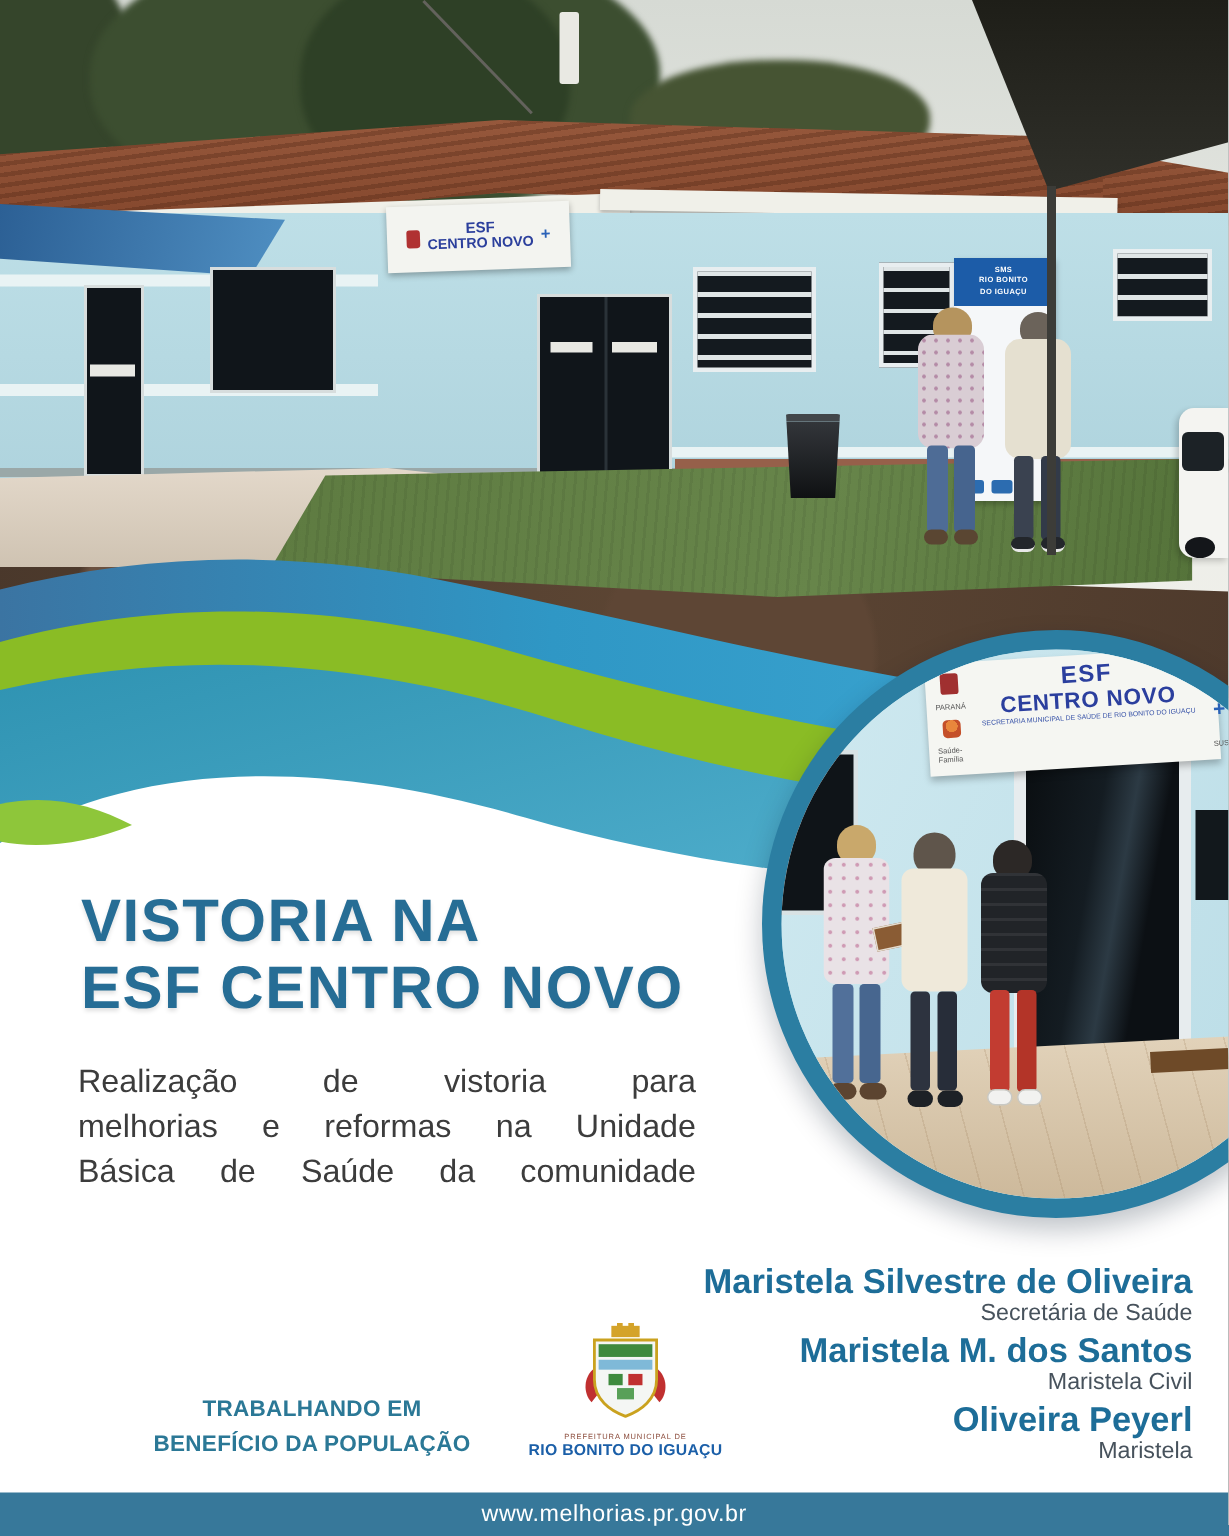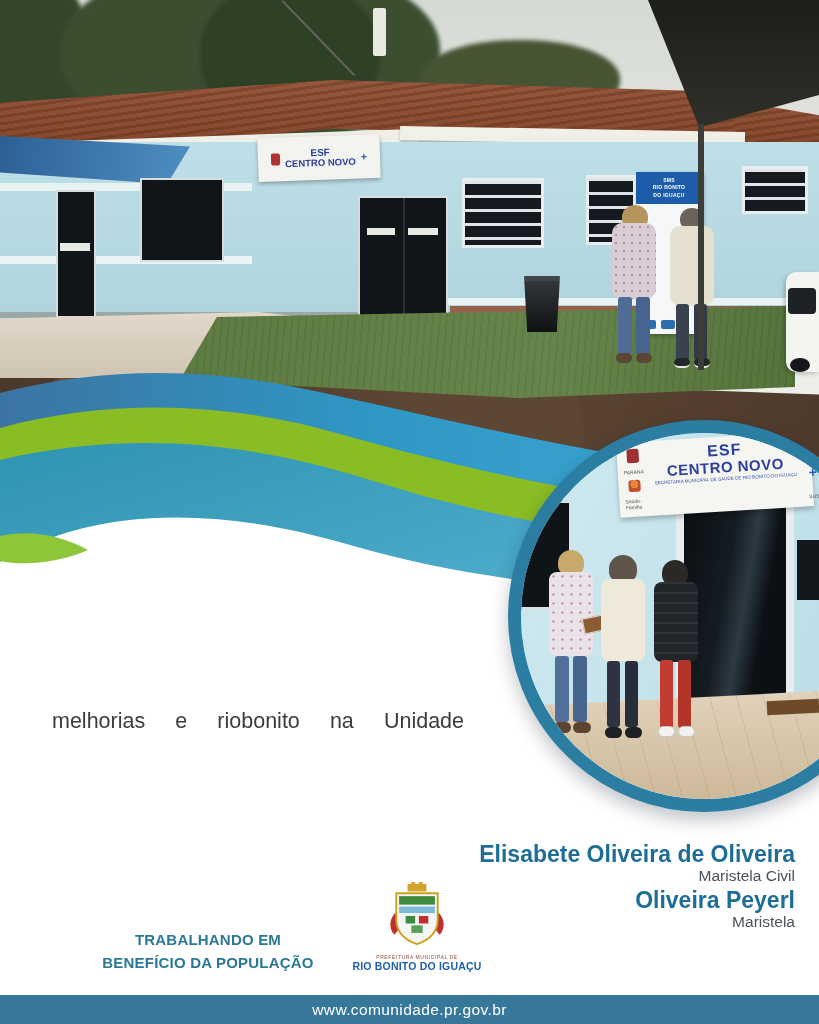--- a/index.html
+++ b/index.html
@@ -271,30 +271,38 @@
         <div class="fig-torso" style="left:6px;top:22px;width:44px;height:80px;
             background:repeating-linear-gradient(rgba(255,255,255,.07) 0 2px,rgba(0,0,0,0) 2px 10px),#212428;"></div>
         <div class="leg" style="left:12px;top:100px;width:13px;height:68px;background:#c23c31;"></div>
         <div class="leg" style="left:30px;top:100px;width:13px;height:68px;background:#b33428;"></div>
         <div class="fig-shoe" style="left:10px;top:166px;width:17px;height:11px;background:#f2f2f0;border:1px solid #c9c9c4;"></div>
         <div class="fig-shoe" style="left:30px;top:166px;width:17px;height:11px;background:#f2f2f0;border:1px solid #c9c9c4;"></div>
       </div>
     </div>
   </div>
 
+  <div class="abs title">
+    <div>VISTORIA NA</div>
+    <div>ESF CENTRO NOVO</div>
+  </div>
 
   <div class="abs desc">
-    <div class="just">melhorias e riobonito na Unidade</div>
+    <div class="just">Realização de vistoria para</div>
+    <div class="just">melhorias e reformas na Unidade</div>
+    <div class="just">Básica de Saúde da comunidade</div>
   </div>
 
   <div class="abs names">
     <div>
-      <div class="pname">Elisabete Oliveira de Oliveira</div>
+      <div class="pname">Maristela Silvestre de Oliveira</div>
+      <div class="prole">Secretária de Saúde</div>
     </div>
     <div>
+      <div class="pname">Maristela M. dos Santos</div>
       <div class="prole">Maristela Civil</div>
     </div>
     <div>
       <div class="pname">Oliveira Peyerl</div>
       <div class="prole">Maristela</div>
     </div>
   </div>
 
   <div class="abs slogan">
     <div>TRABALHANDO EM</div>
@@ -313,16 +321,16 @@
       <rect x="13" y="26" width="38" height="7" fill="#7fb9d8"></rect>
       <rect x="20" y="36" width="10" height="8" fill="#3e8a3e"></rect>
       <rect x="34" y="36" width="10" height="8" fill="#c03030"></rect>
       <rect x="26" y="46" width="12" height="8" fill="#58a058"></rect>
     </svg>
     <div class="crest-cap">PREFEITURA MUNICIPAL DE</div>
     <div class="crest-name">RIO BONITO DO IGUAÇU</div>
   </div>
 
   <div class="abs footer">
-    <span>www.comunidade.pr.gov.br</span>
+    <span>www.melhorias.pr.gov.br</span>
   </div>
 
 </div>
 
 </body></html>

